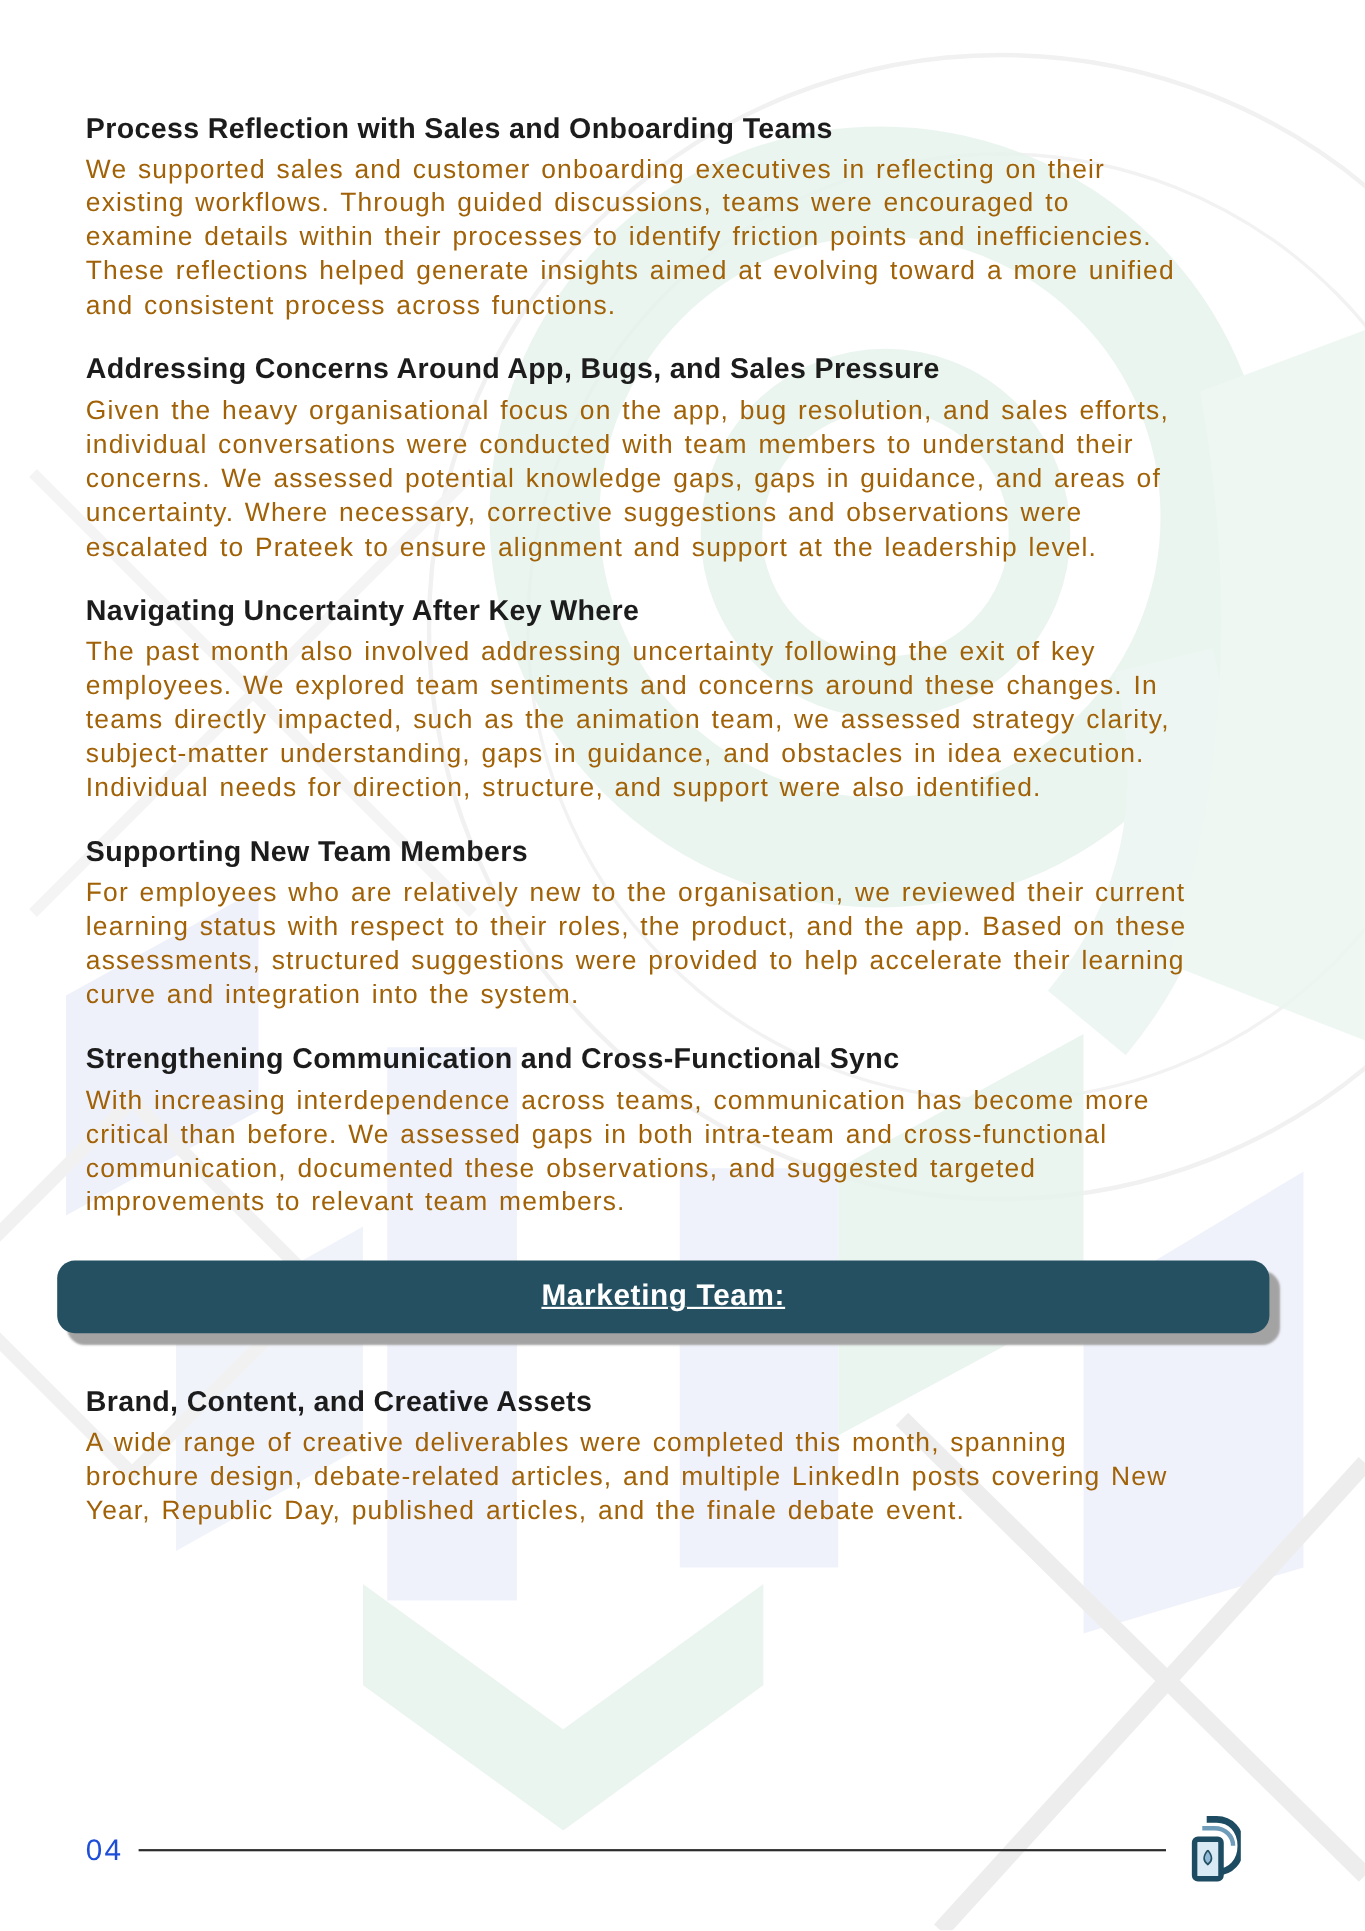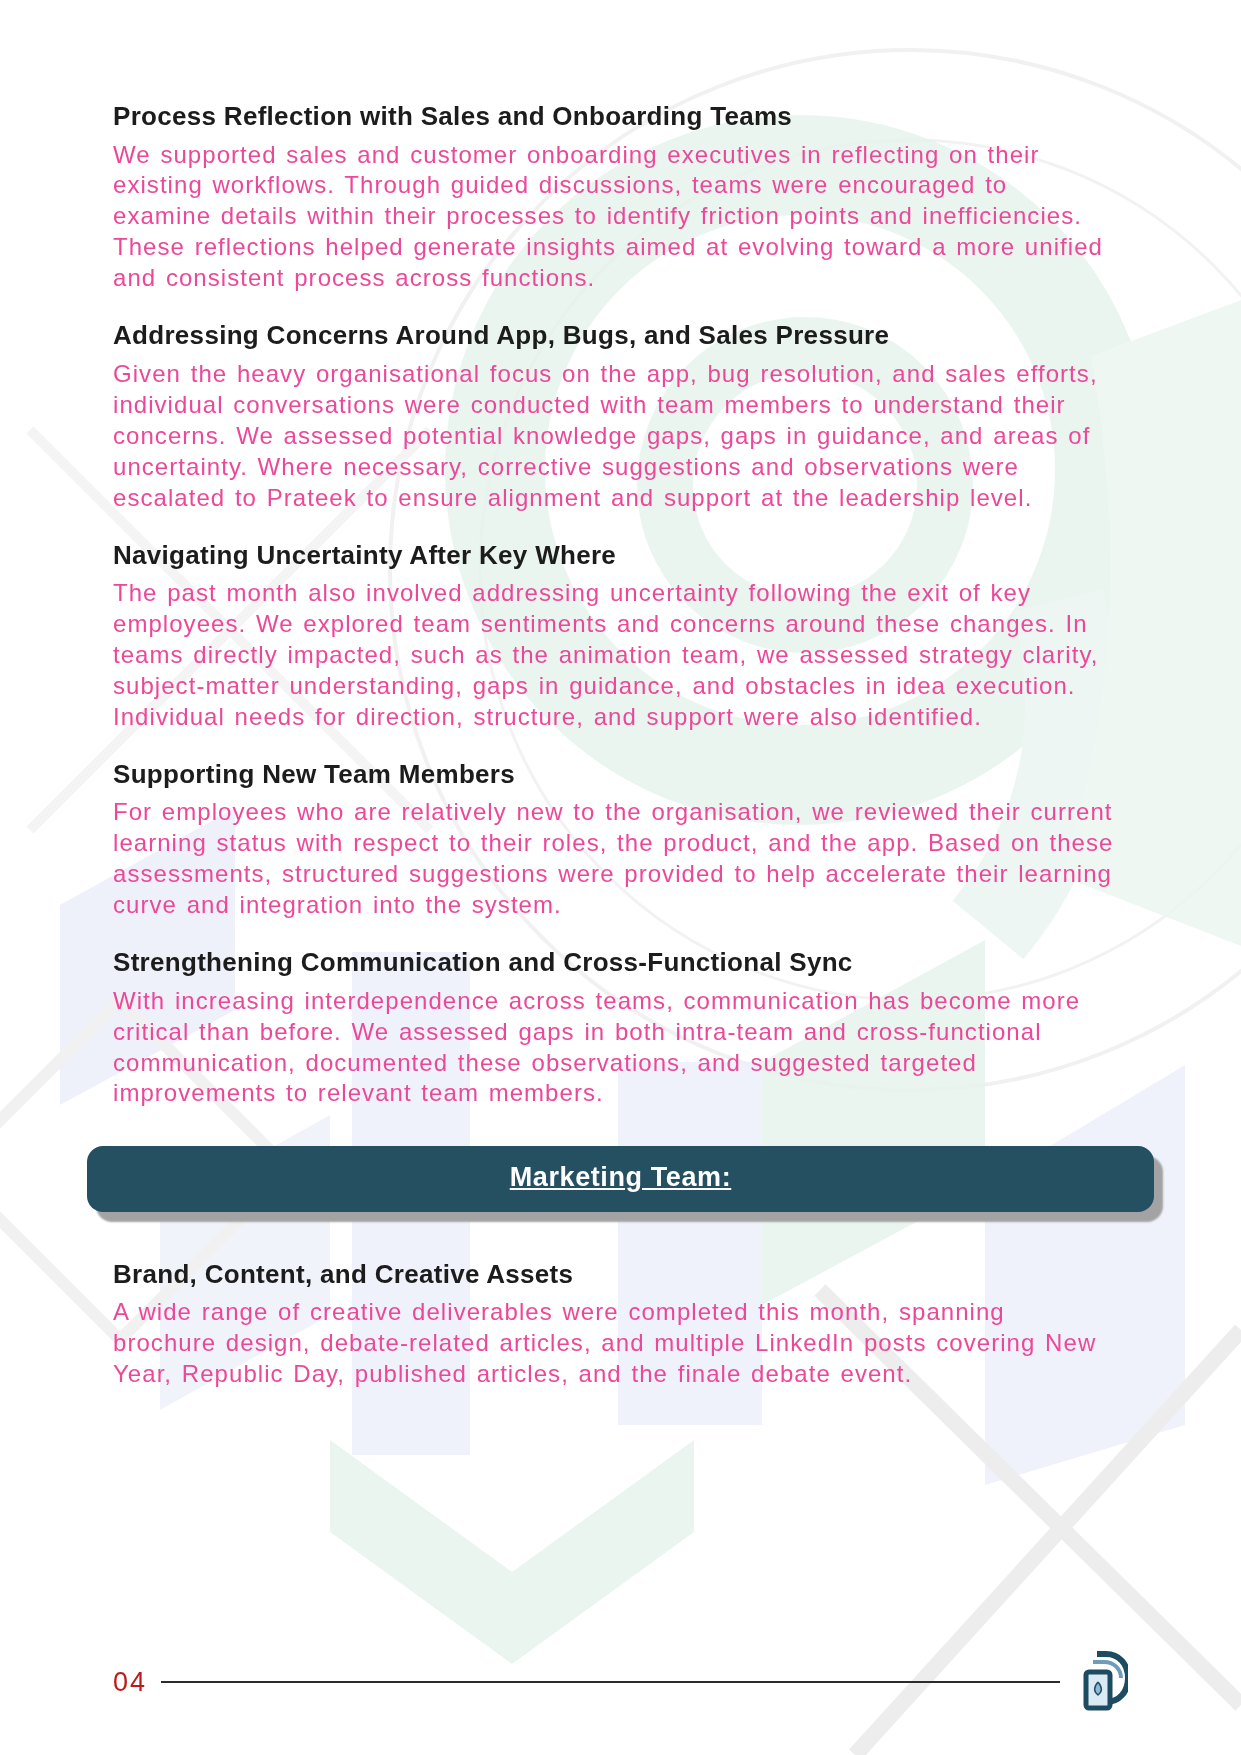--- a/index.html
+++ b/index.html
@@ -8,32 +8,32 @@
     width:1241px;height:1755px;
     background:#ffffff;
     overflow:hidden;
     font-family:"Liberation Sans","DejaVu Sans",sans-serif;
   }
   .watermark{position:absolute;inset:0;pointer-events:none;}
   .content{
     position:relative;
     box-sizing:border-box;
     height:100%;
-    padding:100px 113px 42px 113px;
+    padding:100px 113px 42px 78px;
     display:flex;flex-direction:column;
   }
   .doc-section{margin:0 0 25px 0;}
   .doc-section h2{
     margin:0 0 7px 0;
     font-size:26px;font-weight:700;color:#1c1c1c;
     letter-spacing:.3px;line-height:1.25;
   }
   .doc-section p{
     margin:0;max-width:1002px;
-    font-size:24px;color:#ec4899;
+    font-size:24px;color:#a16207;
     letter-spacing:1.05px;word-spacing:2px;
     line-height:1.29;
   }
   .banner{
     margin:12px -26px 46px -26px;
     background:#245062;
     border-radius:16px;
     box-shadow:9px 10px 2px #a3a3a3;
     padding:13px 24px 15px 24px;
     text-align:center;
@@ -41,21 +41,21 @@
   .banner span{
     display:block;
     color:#ffffff;font-weight:700;font-size:27px;
     line-height:1.38;letter-spacing:.6px;text-decoration:underline;
   }
   .footer{
     margin-top:auto;
     display:flex;align-items:center;gap:14px;
   }
   .page-number{
-    font-size:27px;color:#b91c1c;letter-spacing:2px;
+    font-size:27px;color:#1d4ed8;letter-spacing:2px;
     font-weight:400;
   }
   .footer-rule{flex:1;height:2px;background:#2b2b2b;margin-right:6px;}
   .logo{flex:0 0 auto;}
 </style>
 </head>
 <body>
 
 <div class="page">
 

